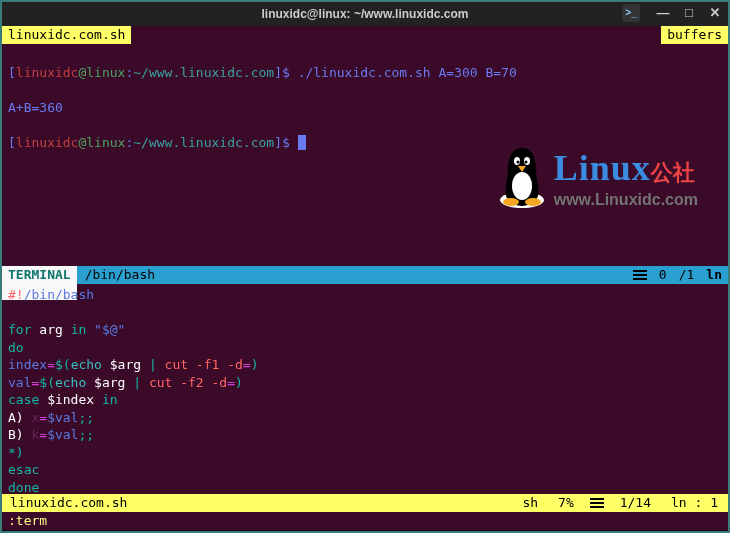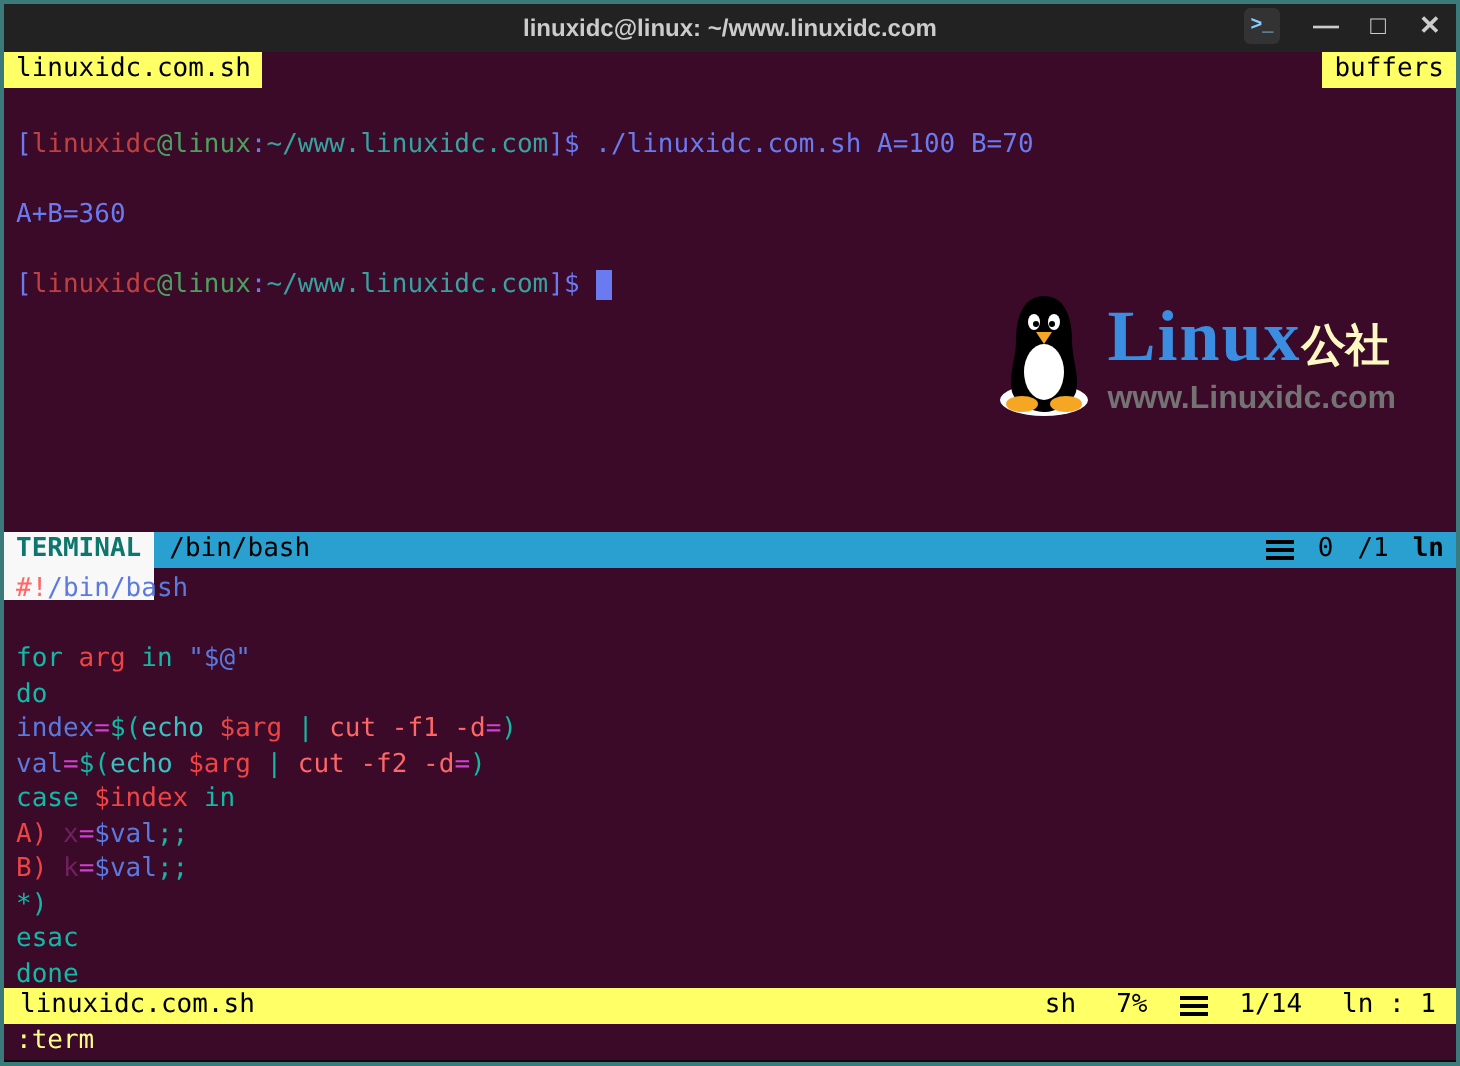--- a/index.html
+++ b/index.html
@@ -85,21 +85,21 @@
   .logo-text { margin-left: 4px; }
   .logo-text .big {
     font-family: Georgia, serif;
     font-size: 36px;
     font-weight: bold;
     color: #3a8de0;
     letter-spacing: 1px;
   }
   .logo-text .kw {
     font-size: 22px;
-    color: #fef9c3;
+    color: #ef4444;
     font-family: sans-serif;
     font-weight: bold;
   }
   .logo-text .sub {
     font-size: 16px;
     color: #737373;
     font-family: sans-serif;
     font-weight: bold;
     margin-top: -4px;
   }
@@ -136,21 +136,21 @@
   .hamb span { display: block; width: 14px; height: 2px; background: #000; margin: 2px 0; }
   
   .code-area {
     background: #3a0a28;
     padding: 2px 6px;
     height: 210px;
   }
   .code-line { white-space: pre; }
   .sy-kw   { color: #14b8a6; }
   .sy-var  { color: #5a7ae0; }
-  .sy-val  { color: #ef4444; }
+  .sy-val  { color: #ffffff; }
   .sy-op   { color: #ff6666; }
   .sy-teal { color: #3ac0c0; }
   .sy-mag  { color: #d040d0; }
   .sy-dk   { color: #702060; }
   
   .botbar {
     height: 18px;
     background: #ffff66;
     display: flex;
     align-items: center;
@@ -179,21 +179,21 @@
   </div>
 </div>
 
 <div class="toptabs">
   <div class="tab-left"> linuxidc.com.sh </div>
   <div class="tab-right"> buffers </div>
 </div>
 
 <div class="term-area">
   <div class="prompt-line">
-<span class="c-bl">[</span><span class="c-br">linuxidc</span><span class="c-gr">@</span><span class="c-gr">linux</span><span class="c-bl">:</span><span class="c-tl">~/www.linuxidc.com</span><span class="c-bl">]</span><span class="c-bl">$ </span><span class="c-bl">./linuxidc.com.sh A=100 B=70</span>
+<span class="c-bl">[</span><span class="c-br">linuxidc</span><span class="c-gr">@</span><span class="c-gr">linux</span><span class="c-bl">:</span><span class="c-tl">~/www.linuxidc.com</span><span class="c-bl">]</span><span class="c-bl">$ </span><span class="c-bl">./linuxidc.com.sh A=300 B=70</span>
   </div>
   <div class="prompt-line c-bl">A+B=360</div>
   <div class="prompt-line">
 <span class="c-bl">[</span><span class="c-br">linuxidc</span><span class="c-gr">@</span><span class="c-gr">linux</span><span class="c-bl">:</span><span class="c-tl">~/www.linuxidc.com</span><span class="c-bl">]</span><span class="c-bl">$ </span><span class="cursor"></span>
   </div>
 
   <div class="logo">
     <div class="penguin">
       <svg viewBox="0 0 56 66">
         <ellipse cx="28" cy="56" rx="22" ry="8" fill="#fff"></ellipse>

